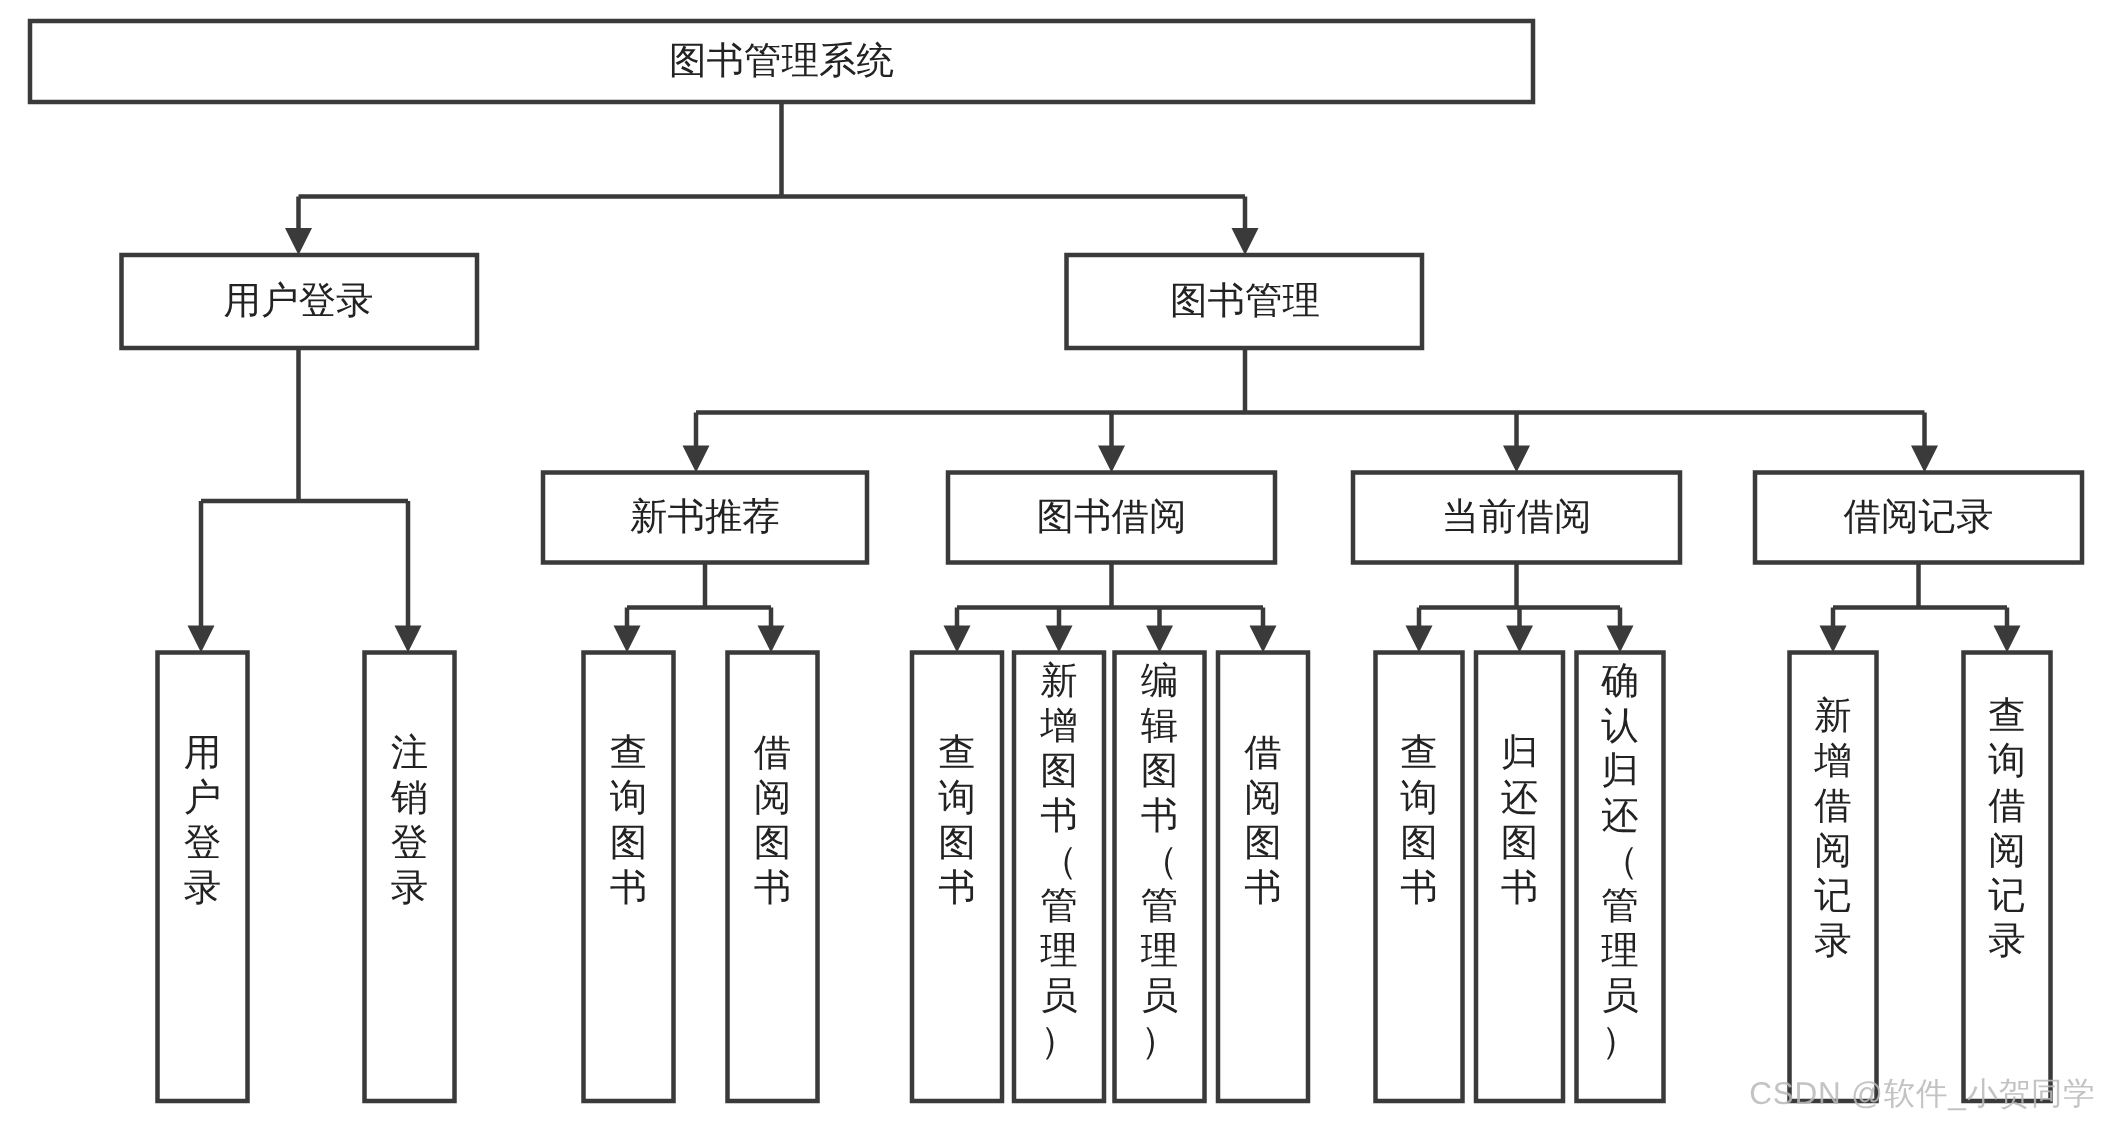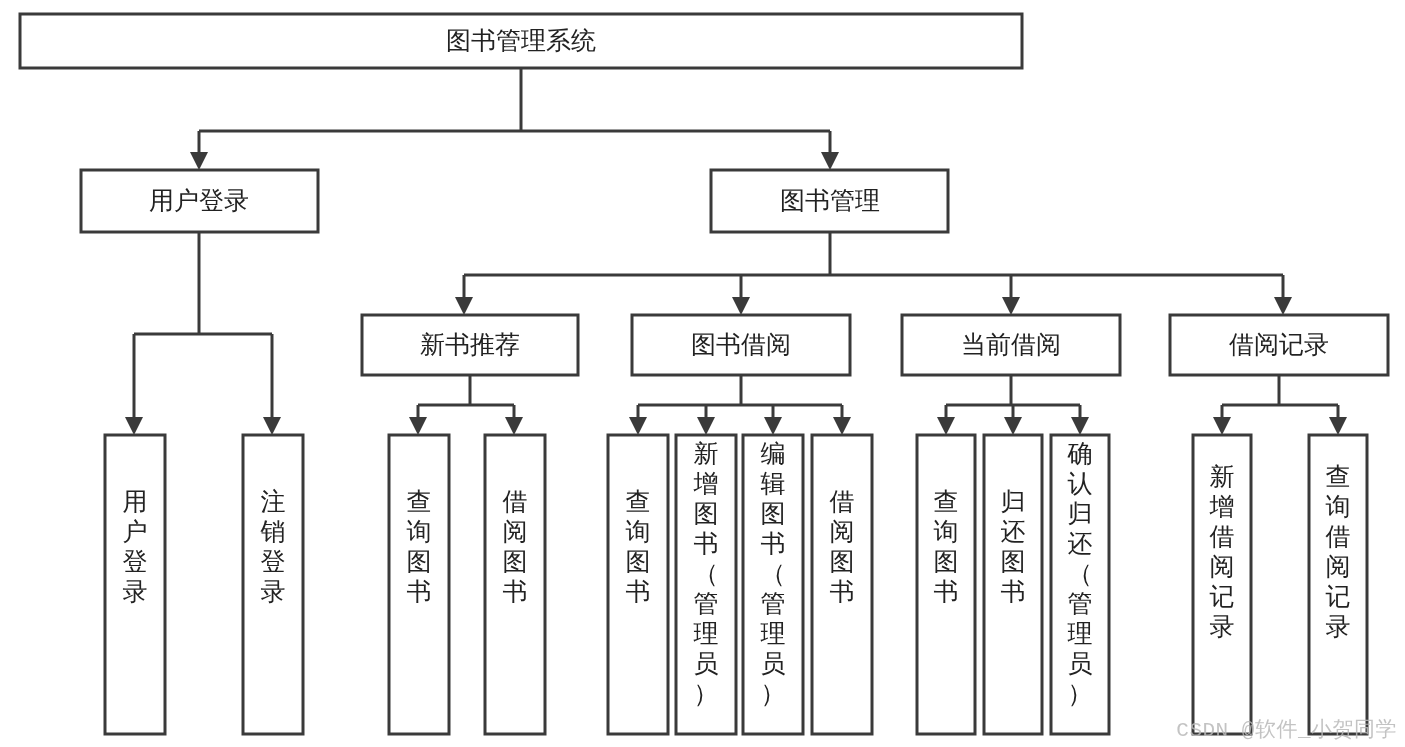--- a/index.html
+++ b/index.html
@@ -45,21 +45,21 @@
     fill: none;
   }
   .arrow-head {
     fill: #3a3a3a;
     stroke: none;
   }
   .watermark {
     position: absolute;
     right: 8px;
     bottom: 4px;
-    font-family: Liberation Mono, monospace;
+    font-family: Liberation Sans, sans-serif;
     font-size: 21px;
     color: #b9b9b9;
     opacity: 0.85;
     white-space: nowrap;
     letter-spacing: 0.5px;
     pointer-events: none;
     margin-top: 33px;
   }
 </style>
 </head>

